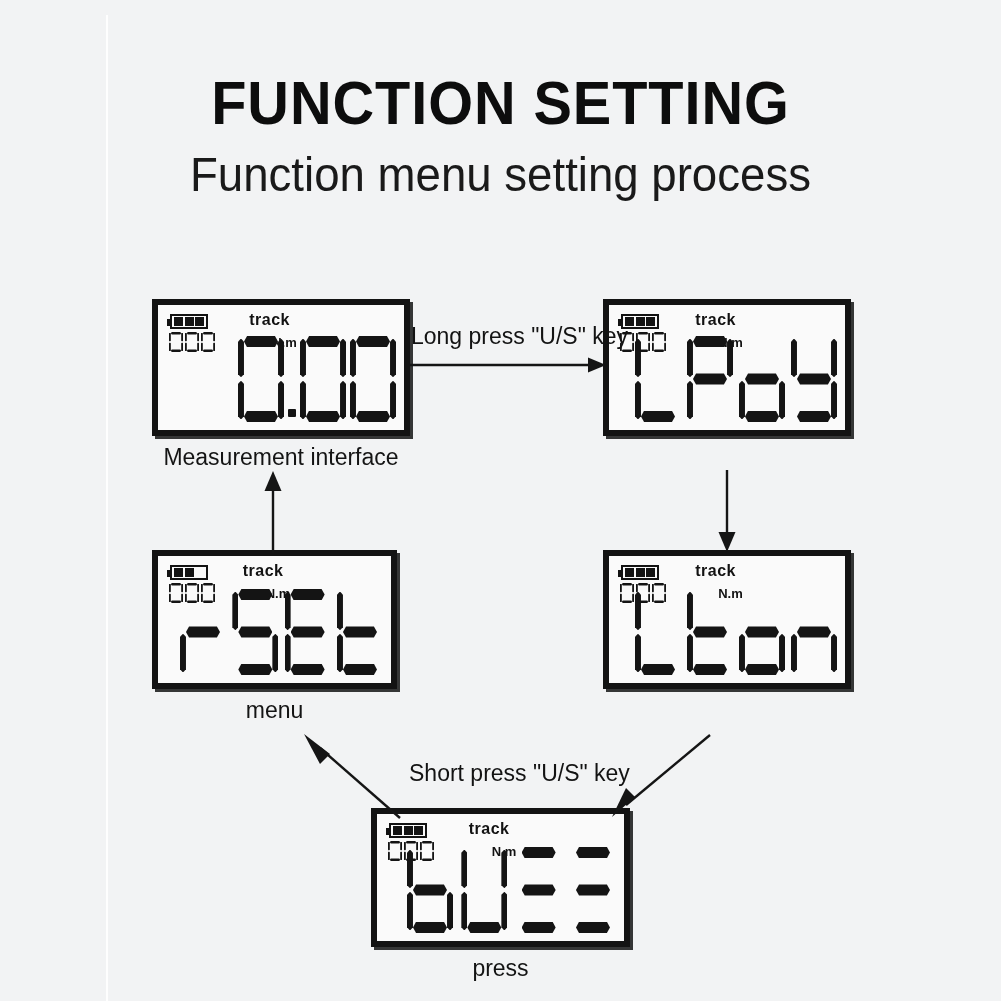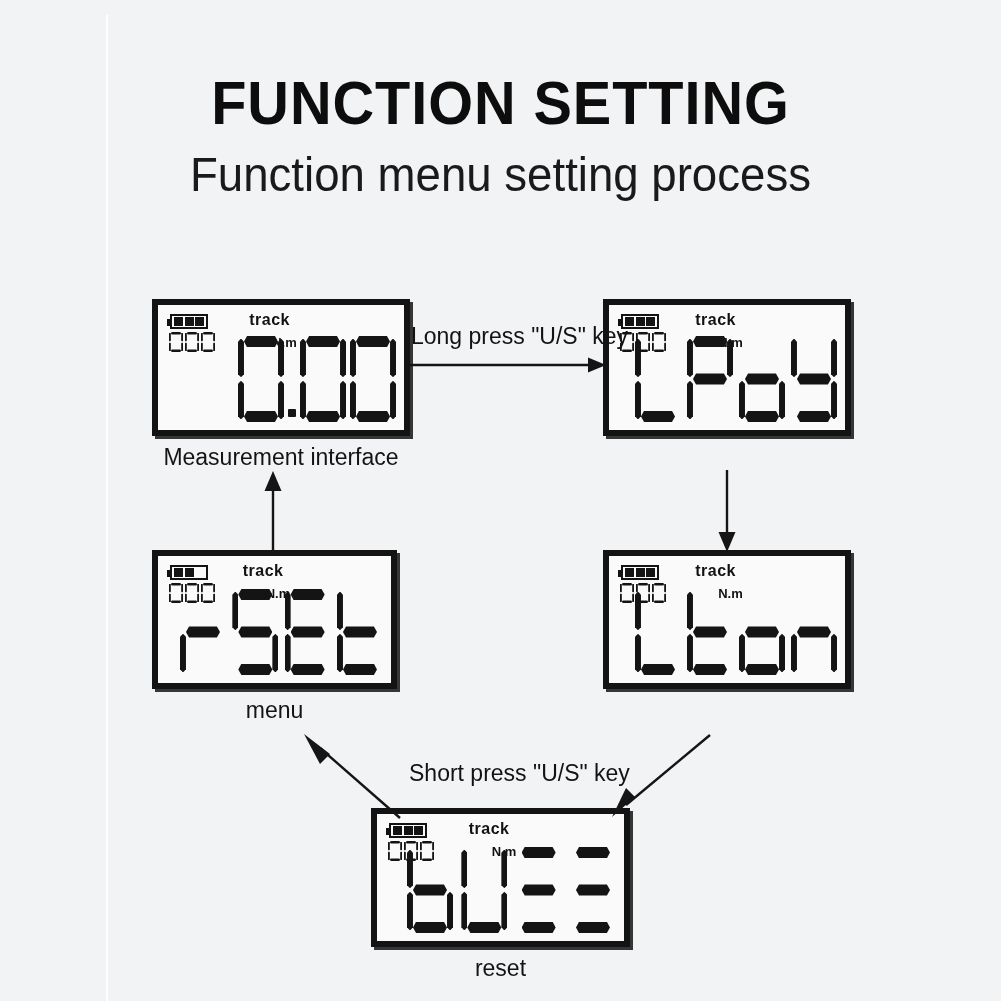--- a/index.html
+++ b/index.html
@@ -613,21 +613,21 @@
             <span class="a on"></span>
             <span class="b"></span>
             <span class="c"></span>
             <span class="d on"></span>
             <span class="e"></span>
             <span class="f"></span>
             <span class="g on"></span>
           </span>
         </div>
     </div>
-    <div class="caption">reset</div>
+    <div class="caption">press</div>
   </div>
 
   <div class="conn" style="left:410px; top:338px; width:196px; height:24px;">
     <svg width="196" height="24" viewBox="0 0 196 24">
       <line x1="0" y1="12" x2="182" y2="12" stroke="#151515" stroke-width="2.4"></line>
       <polygon points="196,12 178,4.5 178,19.5" fill="#151515"></polygon>
     </svg>
   </div>
   <div class="arrow-label" style="left:411px; top:308px;">Long press "U/S" key</div>
 

